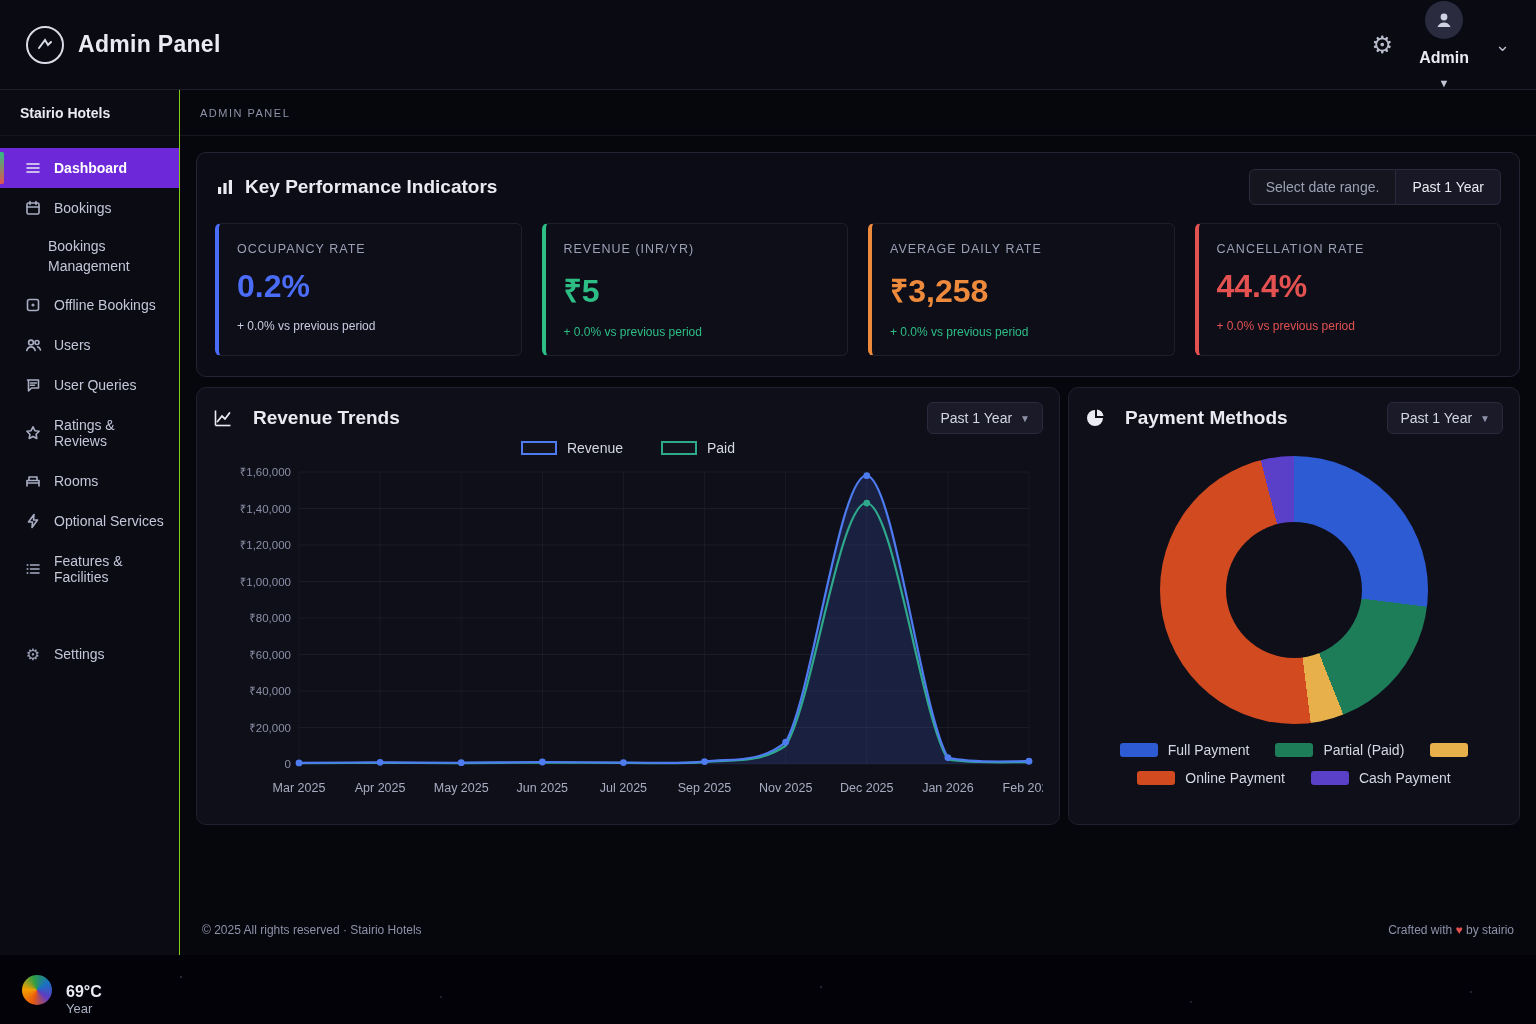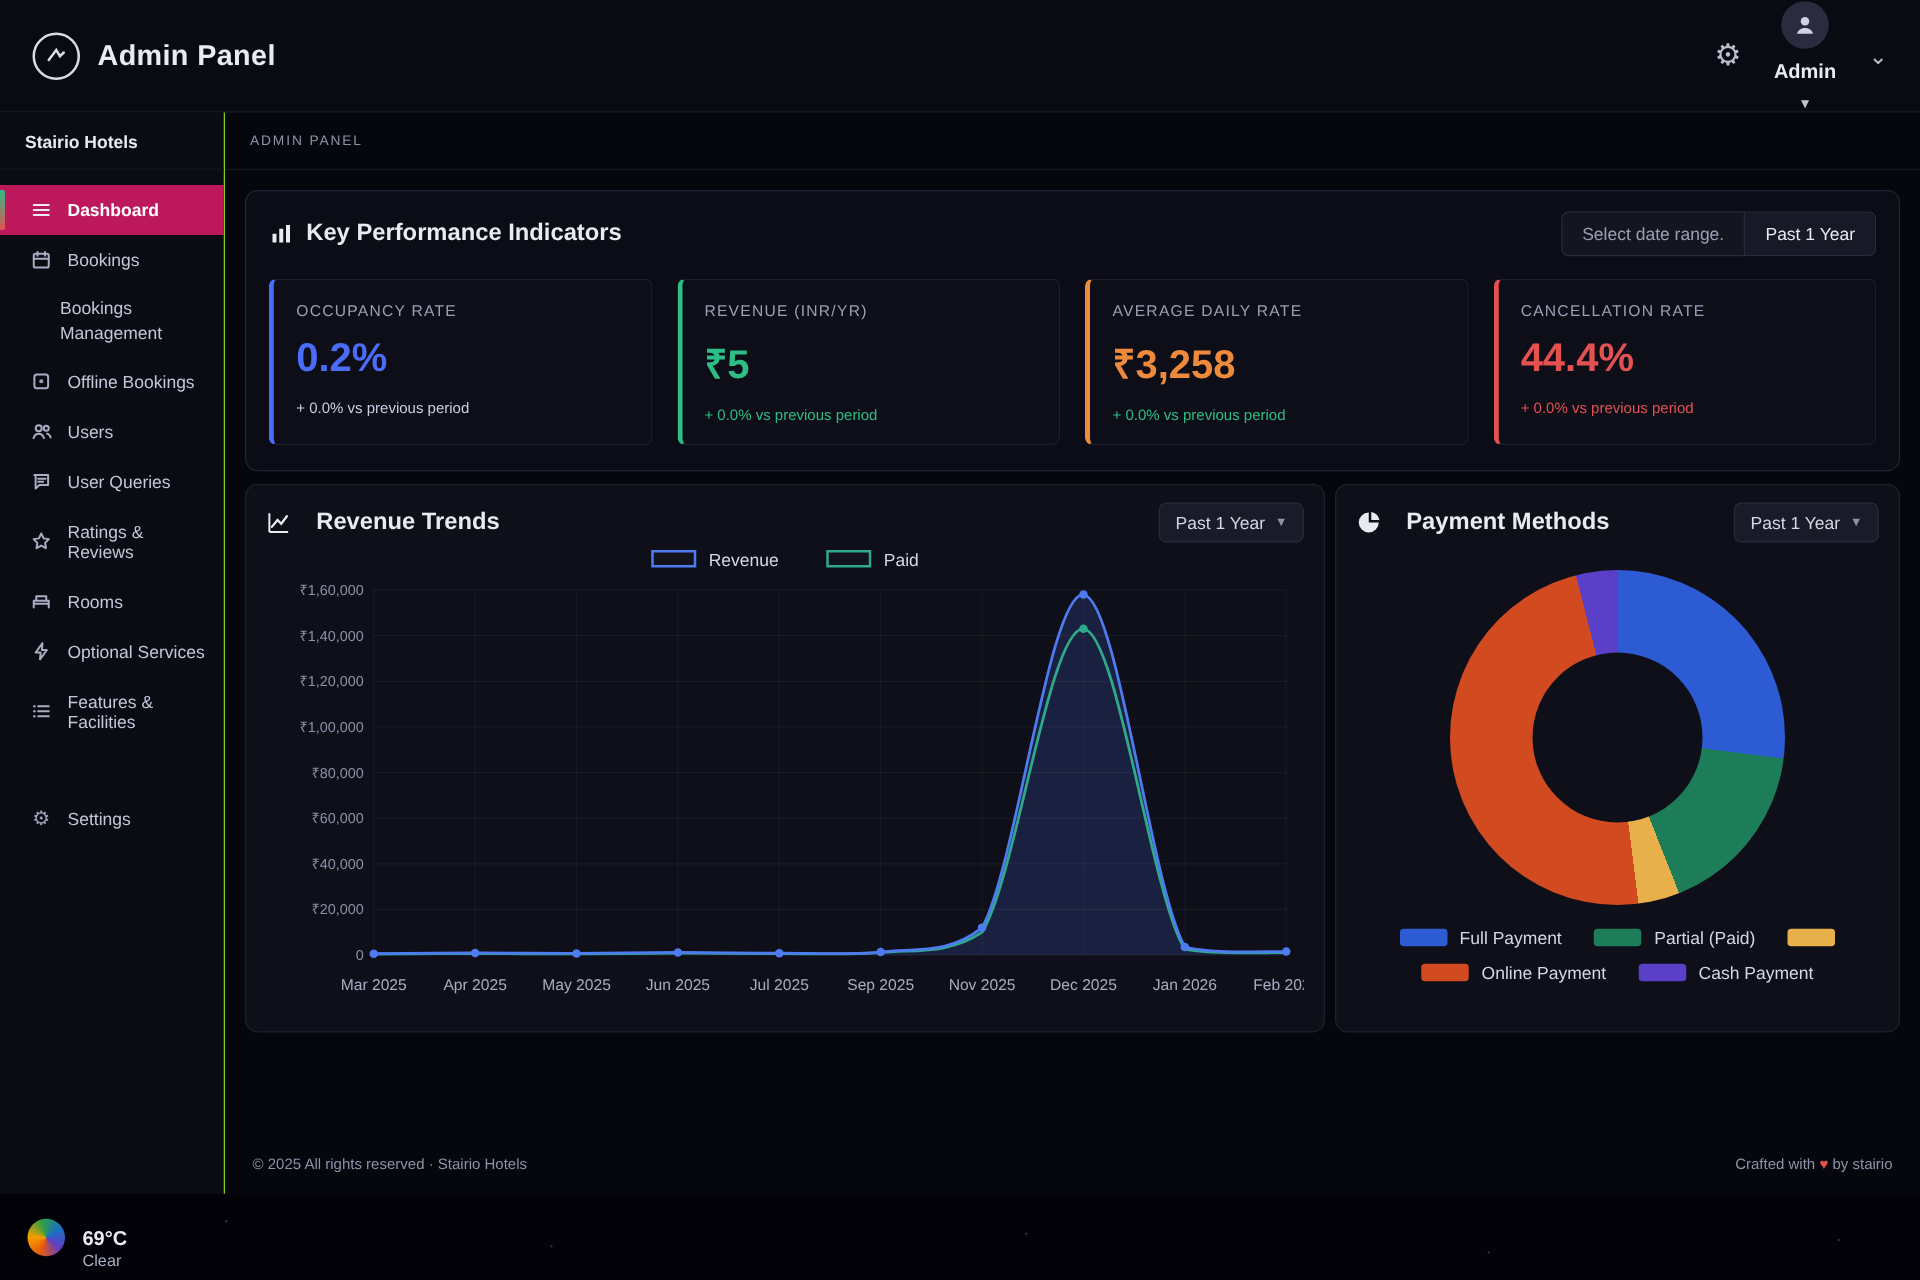--- a/index.html
+++ b/index.html
@@ -26,21 +26,21 @@
   
   .app { display:flex; height:865px; }
   .sidebar { width:190px; background:#0b0b14; border-right:1px solid #84cc16; padding-top:0; }
   .sb-brand { height:46px; display:flex; align-items:center; padding-left:20px;
     font-size:14px; font-weight:700; border-bottom:1px solid #14141f; }
   .sb-items { padding-top:12px; }
   .sb-item { position:relative; display:flex; align-items:center; gap:12px;
     padding:12px 10px 12px 24px; font-size:14px; color:#c3c7d8; cursor:pointer; }
   .sb-item .ic { width:18px; display:flex; justify-content:center; color:#9aa0b6;
     font-size:15px; flex:0 0 18px; }
-  .sb-item.active { background:#be185d; color:#ffffff; font-weight:600; }
+  .sb-item.active { background:#6d28d9; color:#ffffff; font-weight:600; }
   .sb-item.active::before { content:''; position:absolute; left:0; top:4px; bottom:4px;
     width:4px; background:linear-gradient(#2dbe85,#e35151); border-radius:0 2px 2px 0; }
   .sb-sub { padding-left:48px; font-size:14px; color:#c3c7d8; line-height:1.45;
     padding-top:8px; padding-bottom:8px; width:170px; cursor:pointer; }
   .sb-gap { height:36px; }
 
   .main { flex:1; display:flex; flex-direction:column; position:relative; }
   .breadcrumb-bar { height:46px; display:flex; align-items:center; padding-left:20px;
     border-bottom:1px solid #17171f; font-size:11px; letter-spacing:1.5px; color:#8d92a8; }
   .content { flex:1; padding:16px 16px 0 16px; position:relative; }
@@ -66,21 +66,21 @@
   .charts-row { display:grid; grid-template-columns:1fr 452px; gap:8px; }
   .card { background:#0f0f1a; border:1px solid #20202f; border-radius:10px; padding:14px 16px; }
   .card-head { display:flex; align-items:center; margin-bottom:6px; }
   .card-title { font-size:19px; font-weight:700; margin-left:10px; }
   .card-head .pill { margin-left:auto; background:#1a1a28; border:1px solid #2a2a3c;
     border-radius:6px; color:#d4d7e4; font-size:14px; padding:7px 12px; cursor:pointer;
     display:flex; align-items:center; gap:8px; }
   .pill .caret { font-size:10px; color:#8d92a8; }
 
   .chart-legend { display:flex; justify-content:center; gap:38px; margin:4px 0 2px; }
-  .cl-item { display:flex; gap:10px; font-size:14px; color:#d4d7e4; }
+  .cl-item { display:flex; align-items:center; gap:10px; font-size:14px; color:#d4d7e4; }
   .cl-swatch { width:36px; height:14px; border:2px solid; background:rgba(255,255,255,0.02); }
 
   #revenue-chart { width:100%; }
 
   
   .donut-wrap { display:flex; justify-content:center; margin:22px 0 18px; }
   .donut { position:relative; width:268px; height:268px; border-radius:50%; }
   .donut::after { content:''; position:absolute; inset:66px; border-radius:50%; background:#0f0f1a; }
   .pm-legend { display:flex; flex-wrap:wrap; justify-content:center; column-gap:26px;
     row-gap:12px; padding:0 2px; }
@@ -407,15 +407,15 @@
         </span>
       </div>
     </div>
   </div>
 </div>
 
 <div class="bottom-strip">
   <span class="weather-icon"></span>
   <span>
     <div class="weather-temp">69°C</div>
-    <div class="weather-cond">Clear</div>
+    <div class="weather-cond">Year</div>
   </span>
 </div>
 
 </body></html>

